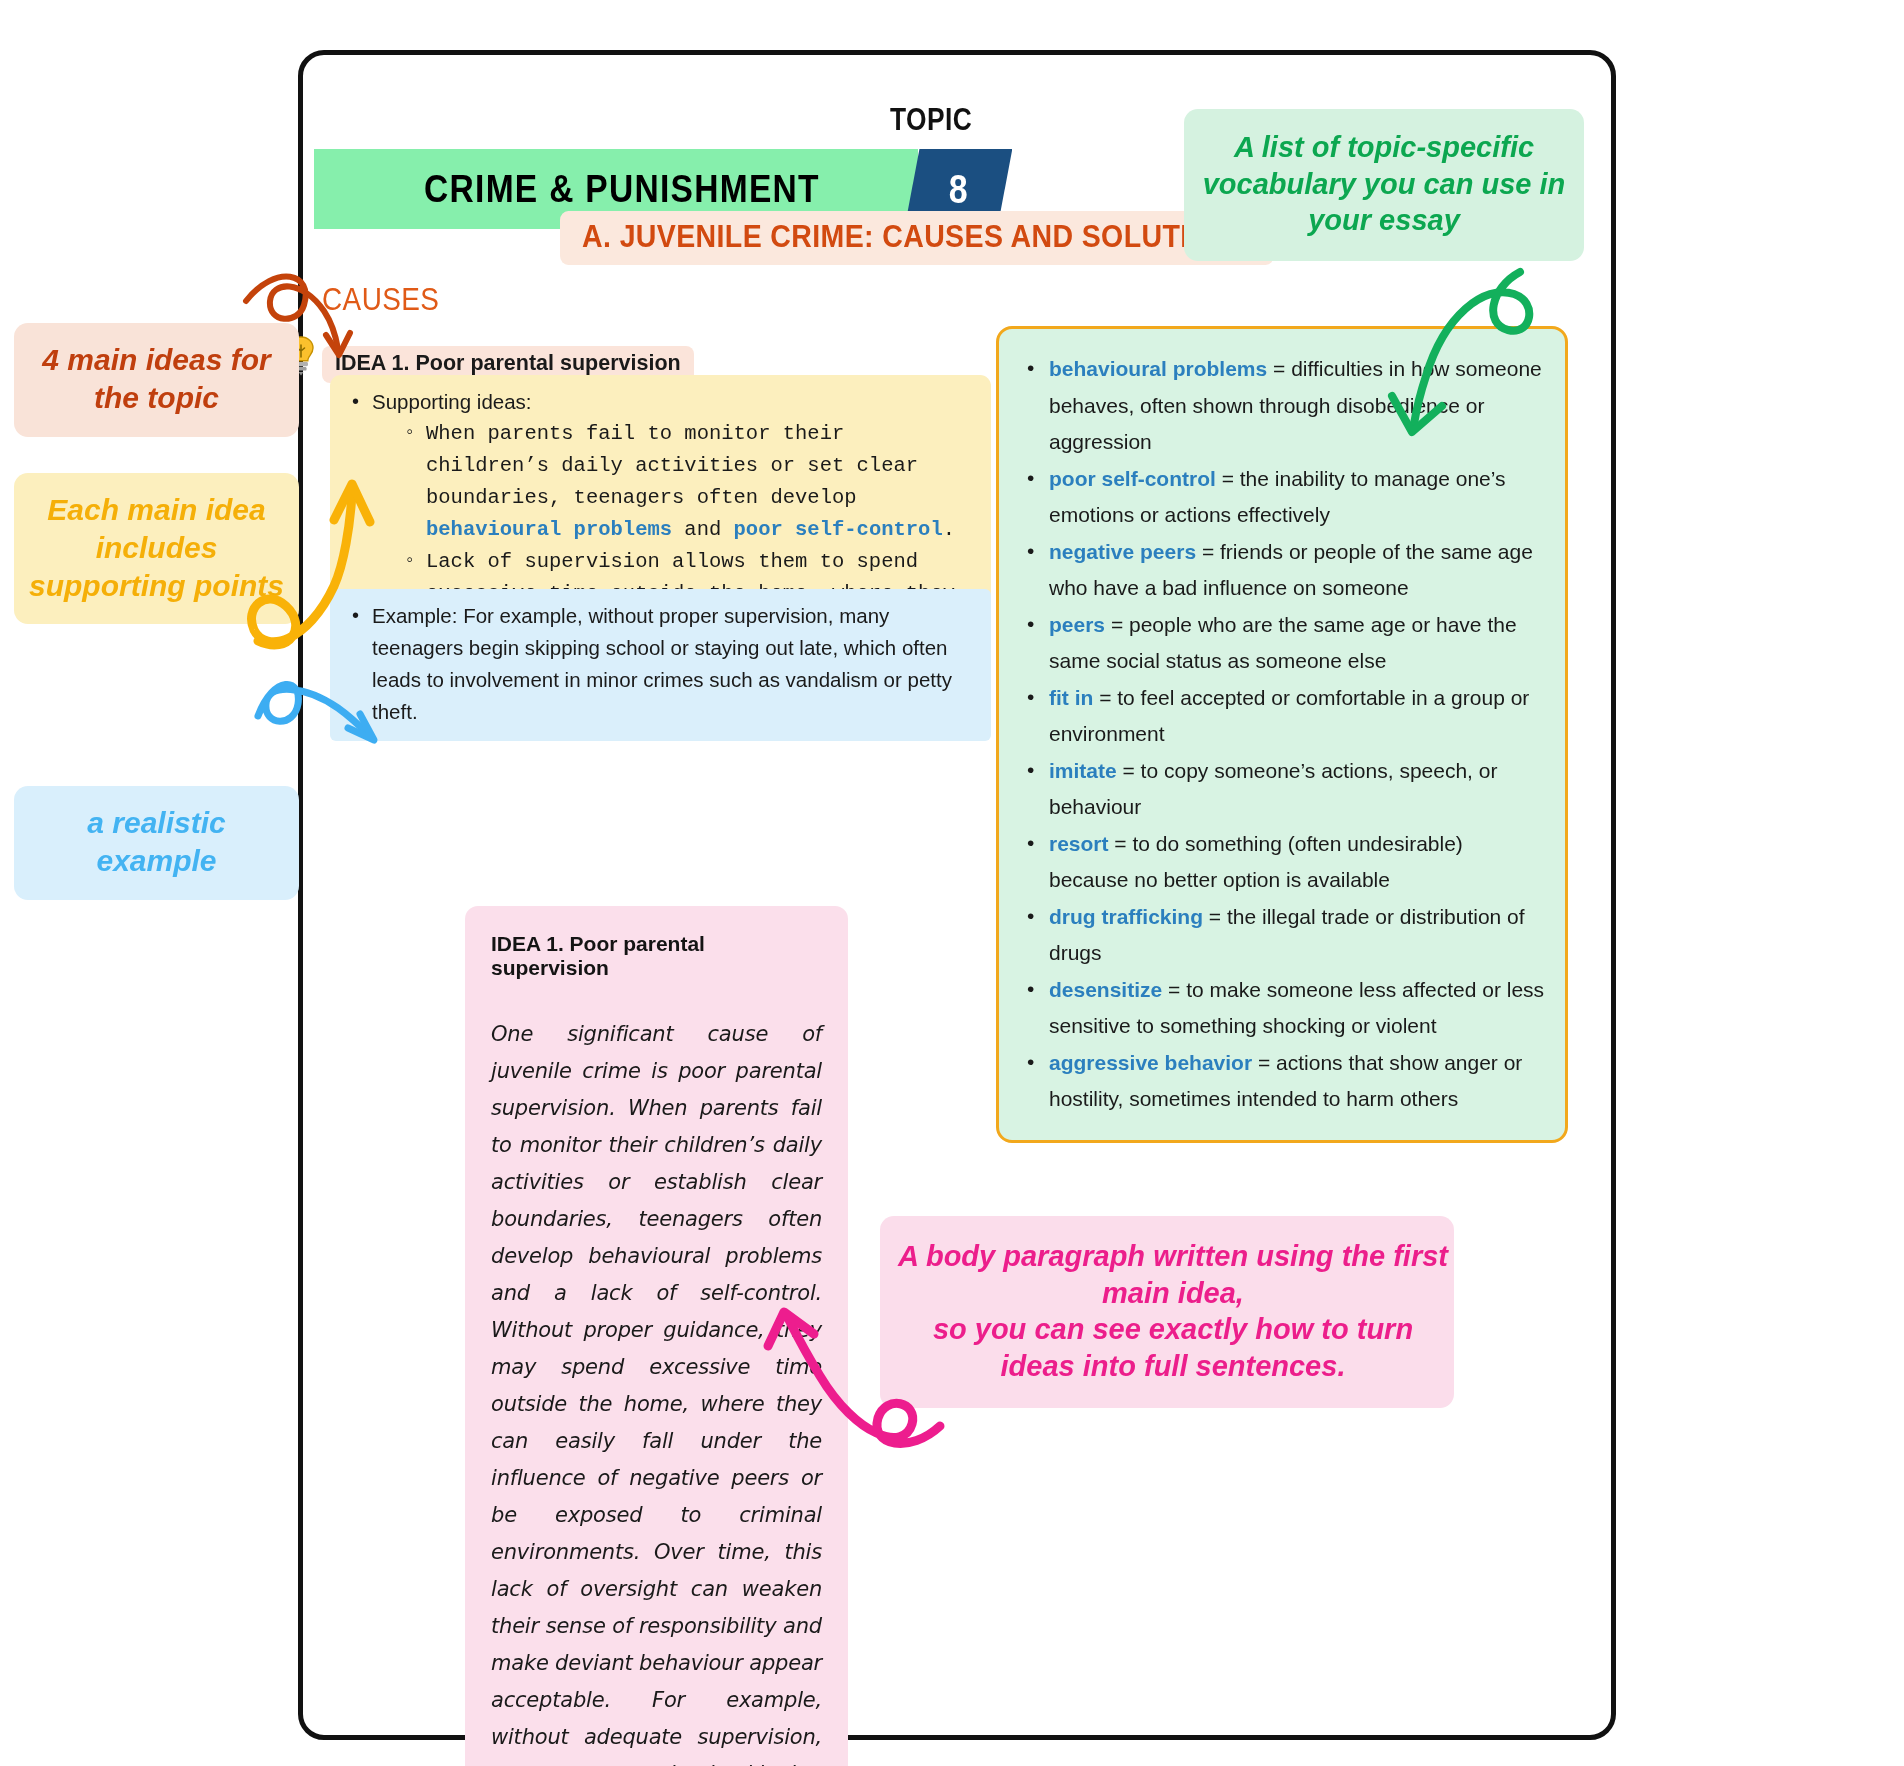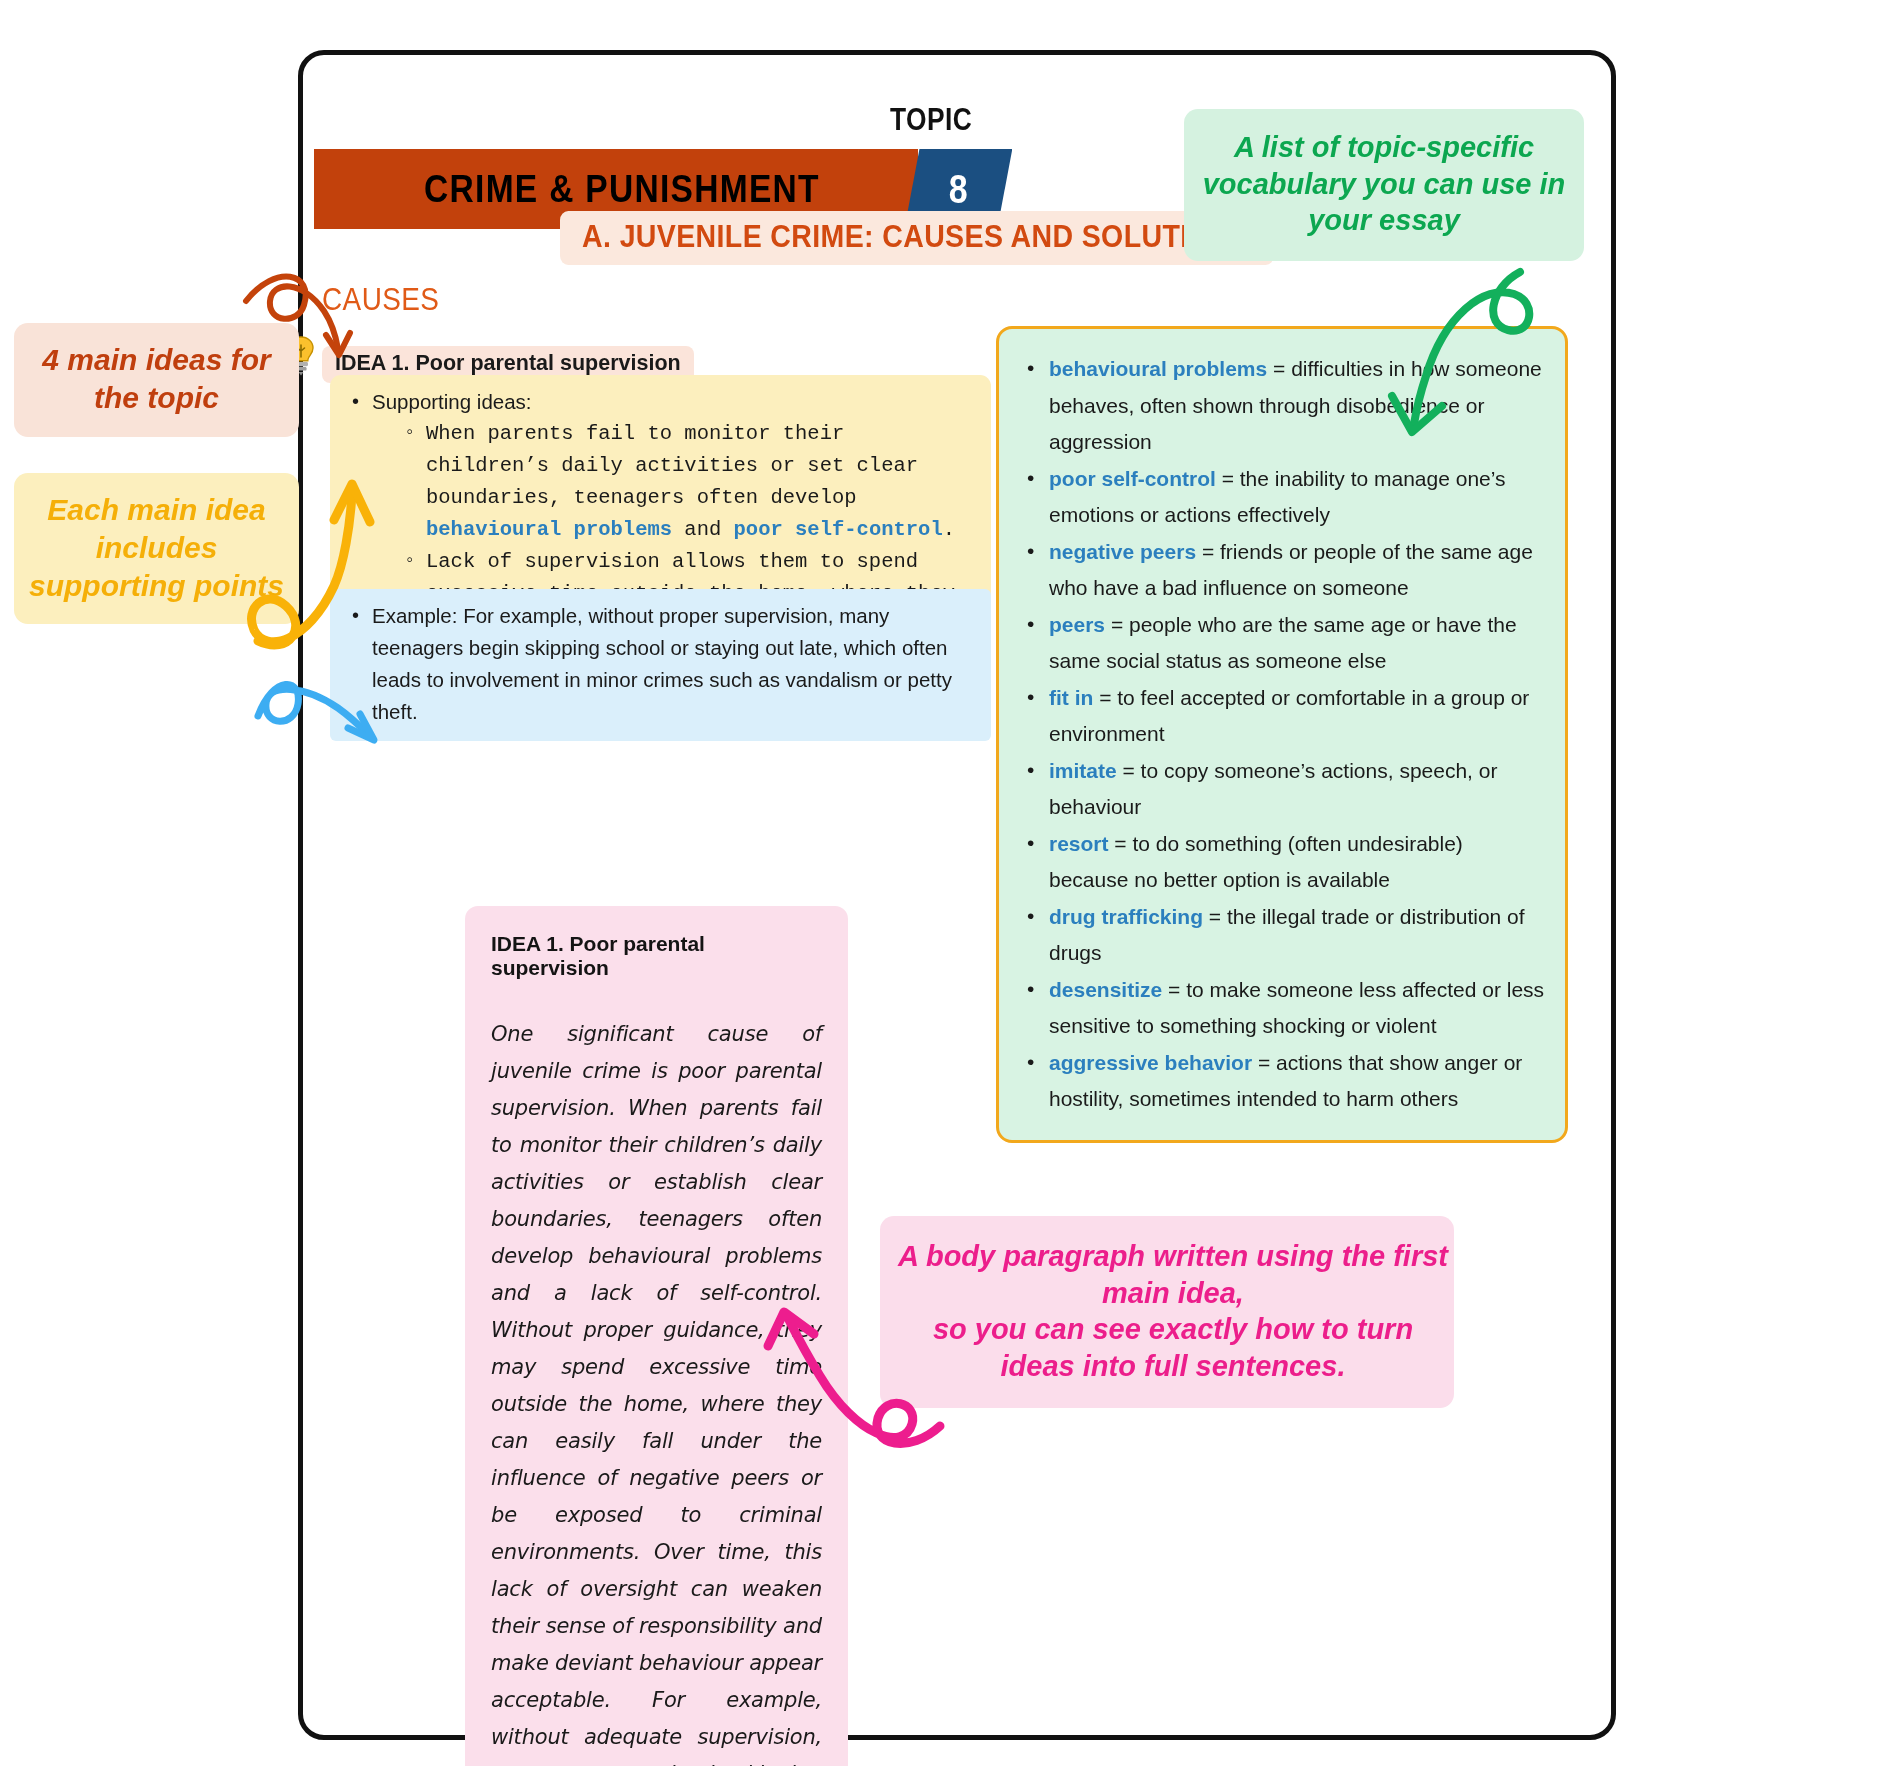--- a/index.html
+++ b/index.html
@@ -22,21 +22,21 @@
   }
 
   
   .topic-banner {
     position: absolute;
     left: 314px; top: 133px;
     height: 80px;
     display: flex; align-items: stretch;
   }
   .banner-yellow {
-    background: #c2410c;
+    background: #86efac;
     display: flex; align-items: center;
     padding: 0 34px 0 110px;
   }
   .banner-title {
     font-family: "Liberation Sans Narrow", "Liberation Sans", sans-serif;
     font-weight: 700;
     font-size: 39px;
     letter-spacing: 1.5px;
     color: #000000;
     transform: scaleX(0.86);
@@ -339,20 +339,21 @@
         <li><span class="term">imitate</span><span> = to copy someone’s actions, speech, or behaviour</span></li>
         <li><span class="term">resort</span><span> = to do something (often undesirable) because no better option is available</span></li>
         <li><span class="term">drug trafficking</span><span> = the illegal trade or distribution of drugs</span></li>
         <li><span class="term">desensitize</span><span> = to make someone less affected or less sensitive to something shocking or violent</span></li>
         <li><span class="term">aggressive behavior</span><span> = actions that show anger or hostility, sometimes intended to harm others</span></li>
       </ul>
   </div>
 
   <div class="anno anno-ideas">4 main ideas for the topic</div>
   <div class="anno anno-support">Each main idea includes supporting points</div>
+  <div class="anno anno-example">a realistic example</div>
   <div class="anno anno-vocab">A list of topic-specific vocabulary you can use in your essay</div>
   <div class="anno anno-body">A body paragraph written using the first main idea,<br>so you can see exactly how to turn ideas into full sentences.</div>
 
   <svg class="arrow" style="left:240px;top:255px;width:140px;height:110px;" viewBox="0 0 140 110">
     <path d="M6 30 C 36 -8, 74 2, 64 34 C 58 54, 28 52, 30 30 C 32 10, 62 8, 84 40 C 92 52, 96 66, 98 78" fill="none" stroke="#C4430B" stroke-width="6" stroke-linecap="round"></path>
     <path d="M86 64 L99 84 L110 62" fill="none" stroke="#C4430B" stroke-width="6" stroke-linecap="round" stroke-linejoin="round"></path>
   </svg>
 
   <svg class="arrow" style="left:238px;top:450px;width:150px;height:190px;" viewBox="0 0 150 190">
     <path d="M20 175 C 52 190, 70 160, 48 140 C 28 122, 6 142, 16 164 C 28 188, 70 176, 96 120 C 106 98, 112 60, 114 28" fill="none" stroke="#F9B208" stroke-width="9" stroke-linecap="round"></path>

